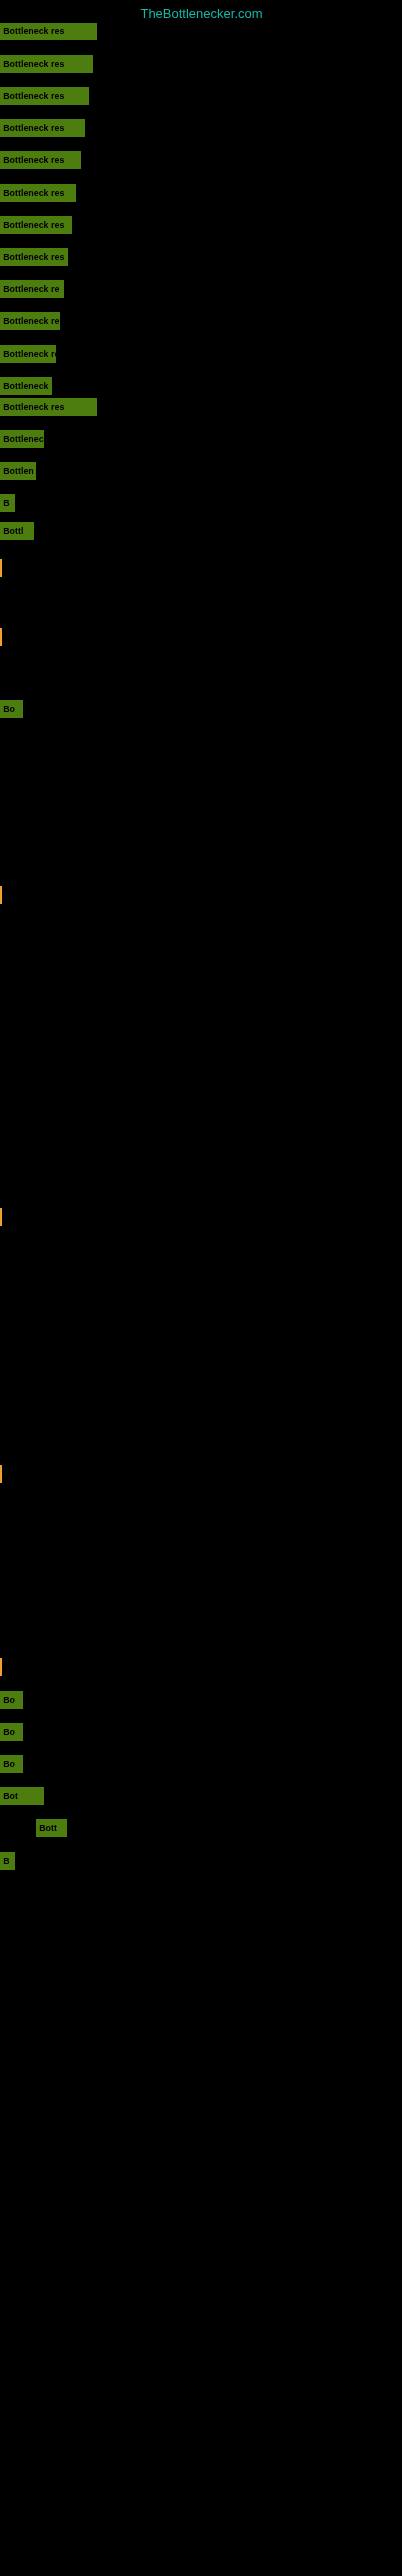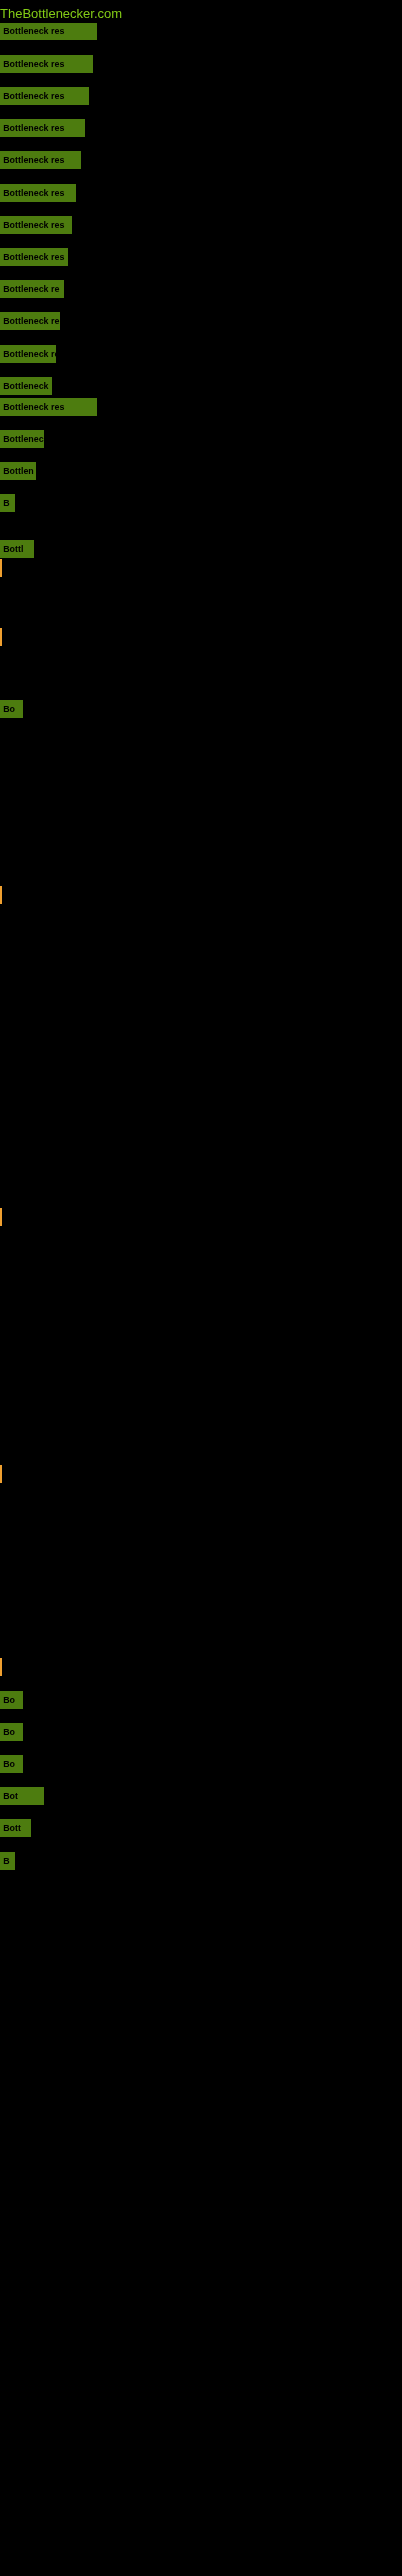--- a/index.html
+++ b/index.html
@@ -8,21 +8,22 @@
       box-sizing: border-box;
     }
     body {
       background-color: #000000;
       width: 403px;
       min-height: 2576px;
       font-family: Arial, sans-serif;
       position: relative;
     }
     .site-title {
-      color: #84cc16;
+      text-align: center;
+      color: #14b8a6;
       font-size: 13px;
       padding: 6.4px 0;
       position: absolute;
       top: 0;
       left: 0;
       right: 0;
     }
     .bottleneck-bar {
       position: absolute;
       left: 0;
@@ -59,28 +60,28 @@
     <div class="bottleneck-bar" style="top: 216px; width: 72px;">Bottleneck res</div>
     <div class="bottleneck-bar" style="top: 248px; width: 68px;">Bottleneck res</div>
     <div class="bottleneck-bar" style="top: 280px; width: 64px;">Bottleneck re</div>
     <div class="bottleneck-bar" style="top: 312px; width: 60px;">Bottleneck re</div>
     <div class="bottleneck-bar" style="top: 345px; width: 56px;">Bottleneck re</div>
     <div class="bottleneck-bar" style="top: 377px; width: 52px;">Bottleneck</div>
     <div class="bottleneck-bar" style="top: 398px; width: 97px;">Bottleneck res</div>
     <div class="bottleneck-bar" style="top: 430px; width: 44px;">Bottleneck</div>
     <div class="bottleneck-bar" style="top: 462px; width: 36px;">Bottlen</div>
     <div class="bottleneck-bar" style="top: 494px; width: 14.5px;">B</div>
-    <div class="bottleneck-bar" style="top: 540px; width: 34px;">Bottl</div>
+    <div class="bottleneck-bar" style="top: 522px; width: 34px;">Bottl</div>
     <div class="bar-line" style="top: 559px; height: 17.7px;"></div>
     <div class="bar-line" style="top: 628px; height: 17.7px;"></div>
     <div class="bottleneck-bar" style="top: 700px; width: 22.5px;">Bo</div>
     <div class="bar-line" style="top: 886px; height: 17.7px;"></div>
     <div class="bar-line" style="top: 1208px; height: 17.7px;"></div>
     <div class="bar-line" style="top: 1465px; height: 17.7px;"></div>
     <div class="bar-line" style="top: 1658px; height: 17.7px;"></div>
     <div class="bottleneck-bar" style="top: 1691px; width: 22.5px;">Bo</div>
     <div class="bottleneck-bar" style="top: 1723px; width: 22.5px;">Bo</div>
     <div class="bottleneck-bar" style="top: 1755px; width: 22.5px;">Bo</div>
     <div class="bottleneck-bar" style="top: 1787px; width: 44px;">Bot</div>
-    <div class="bottleneck-bar" style="top: 1819px; width: 31px;">Bott</div>
+    <div class="bottleneck-bar" style="top: 1819px; width: 31px; margin-left: 36px;">Bott</div>
     <div class="bottleneck-bar" style="top: 1852px; width: 14.5px;">B</div>
   </div>
 
 
 </body></html>

